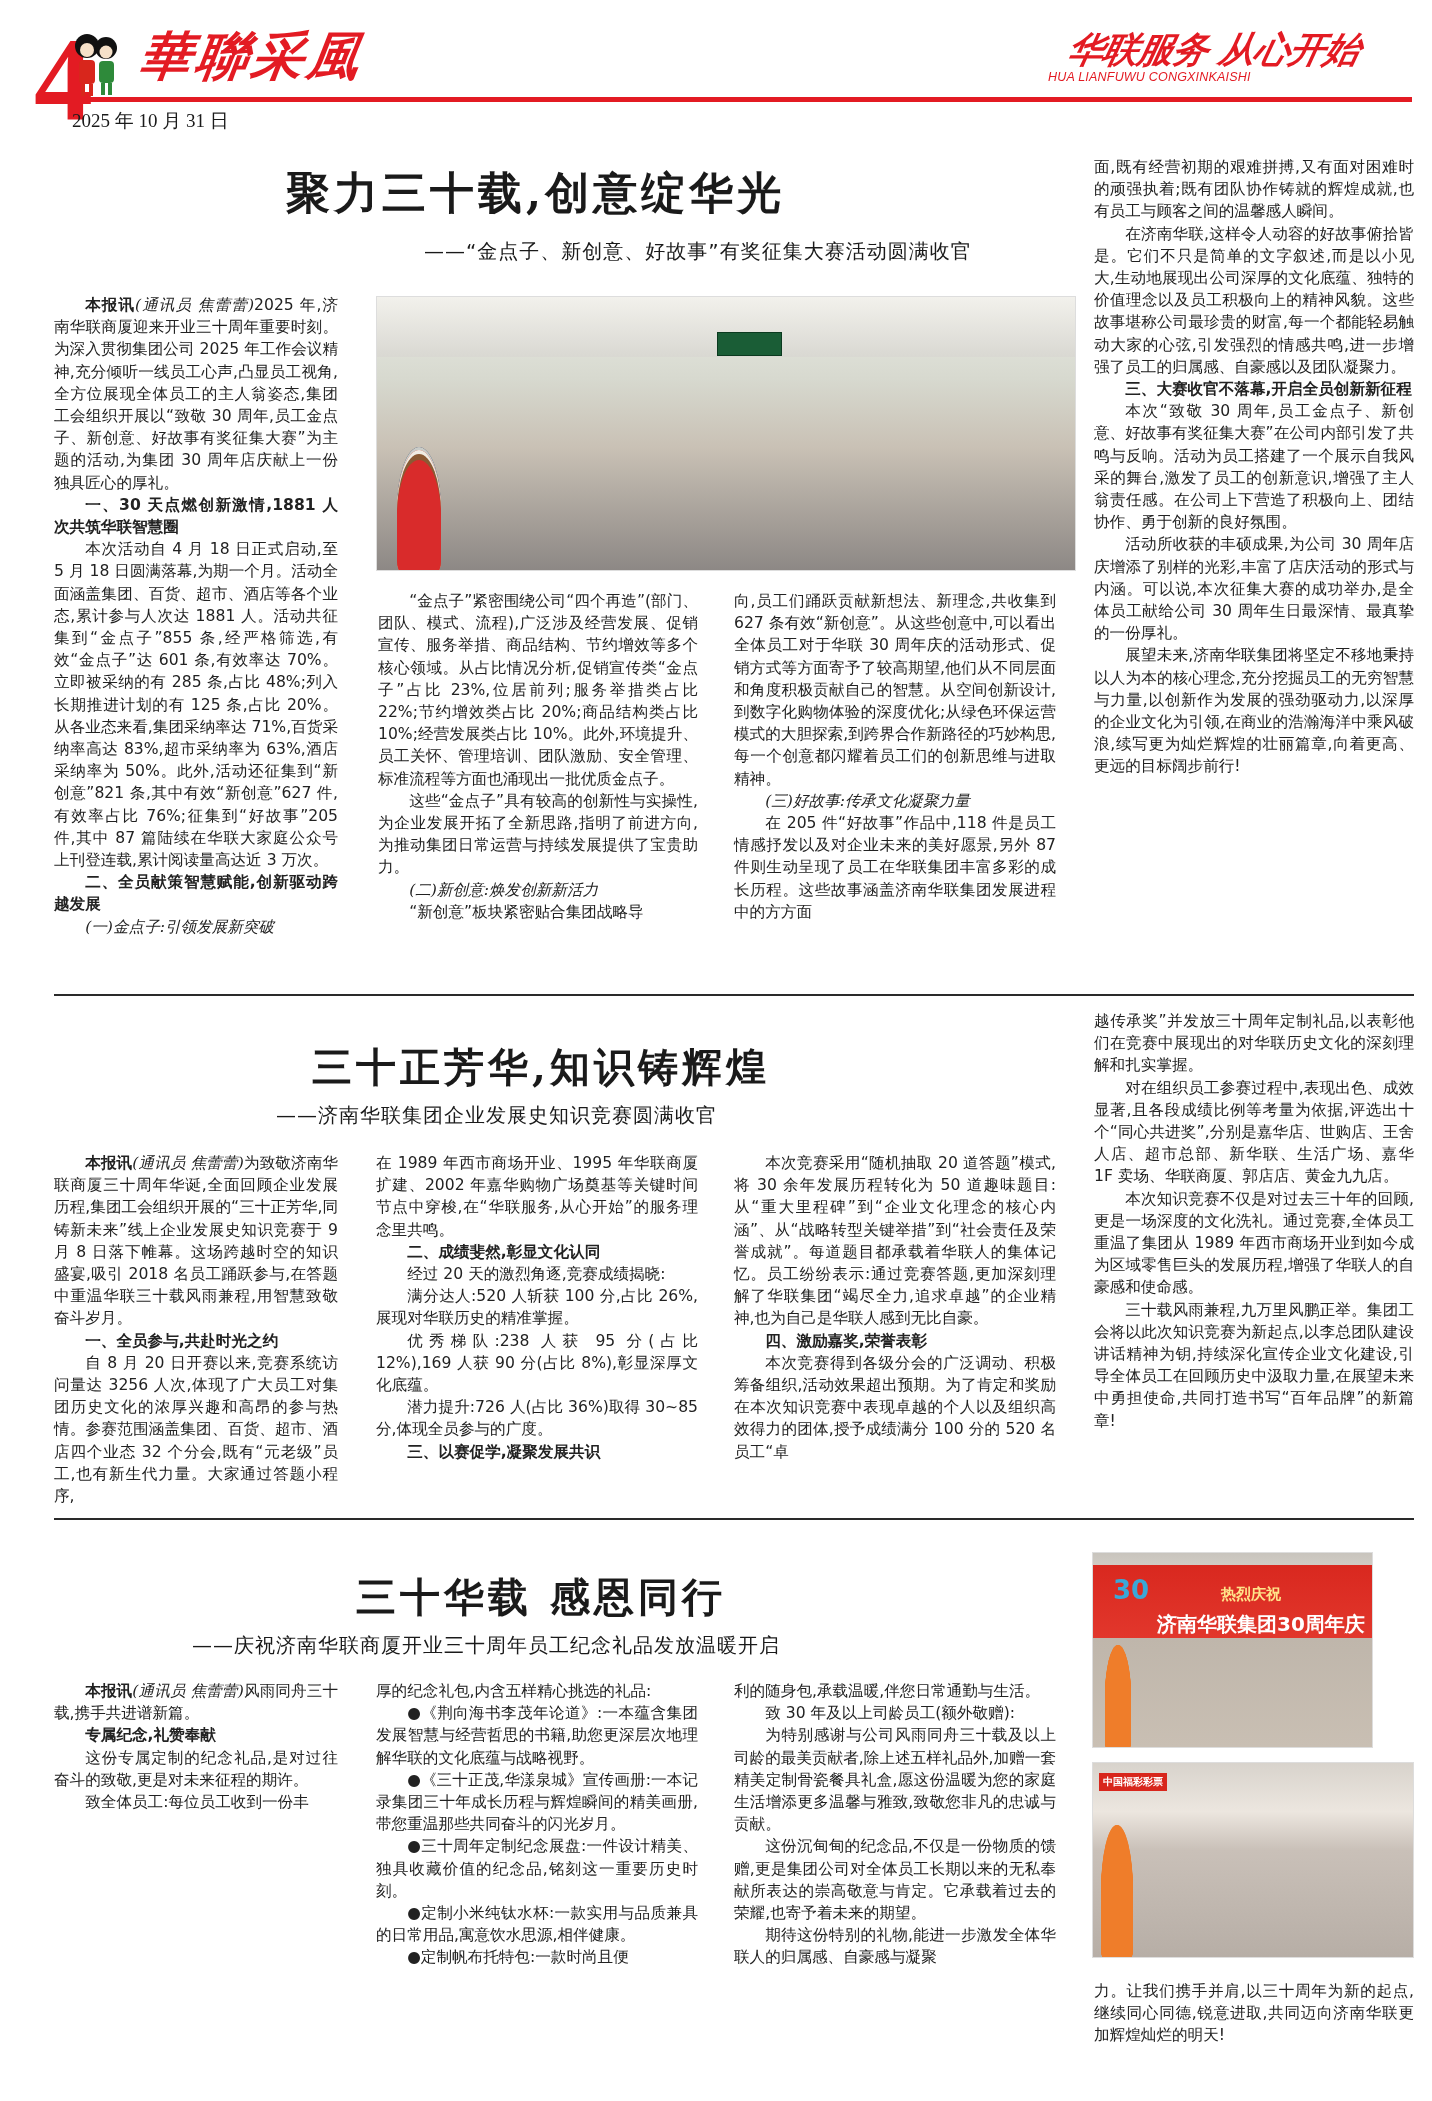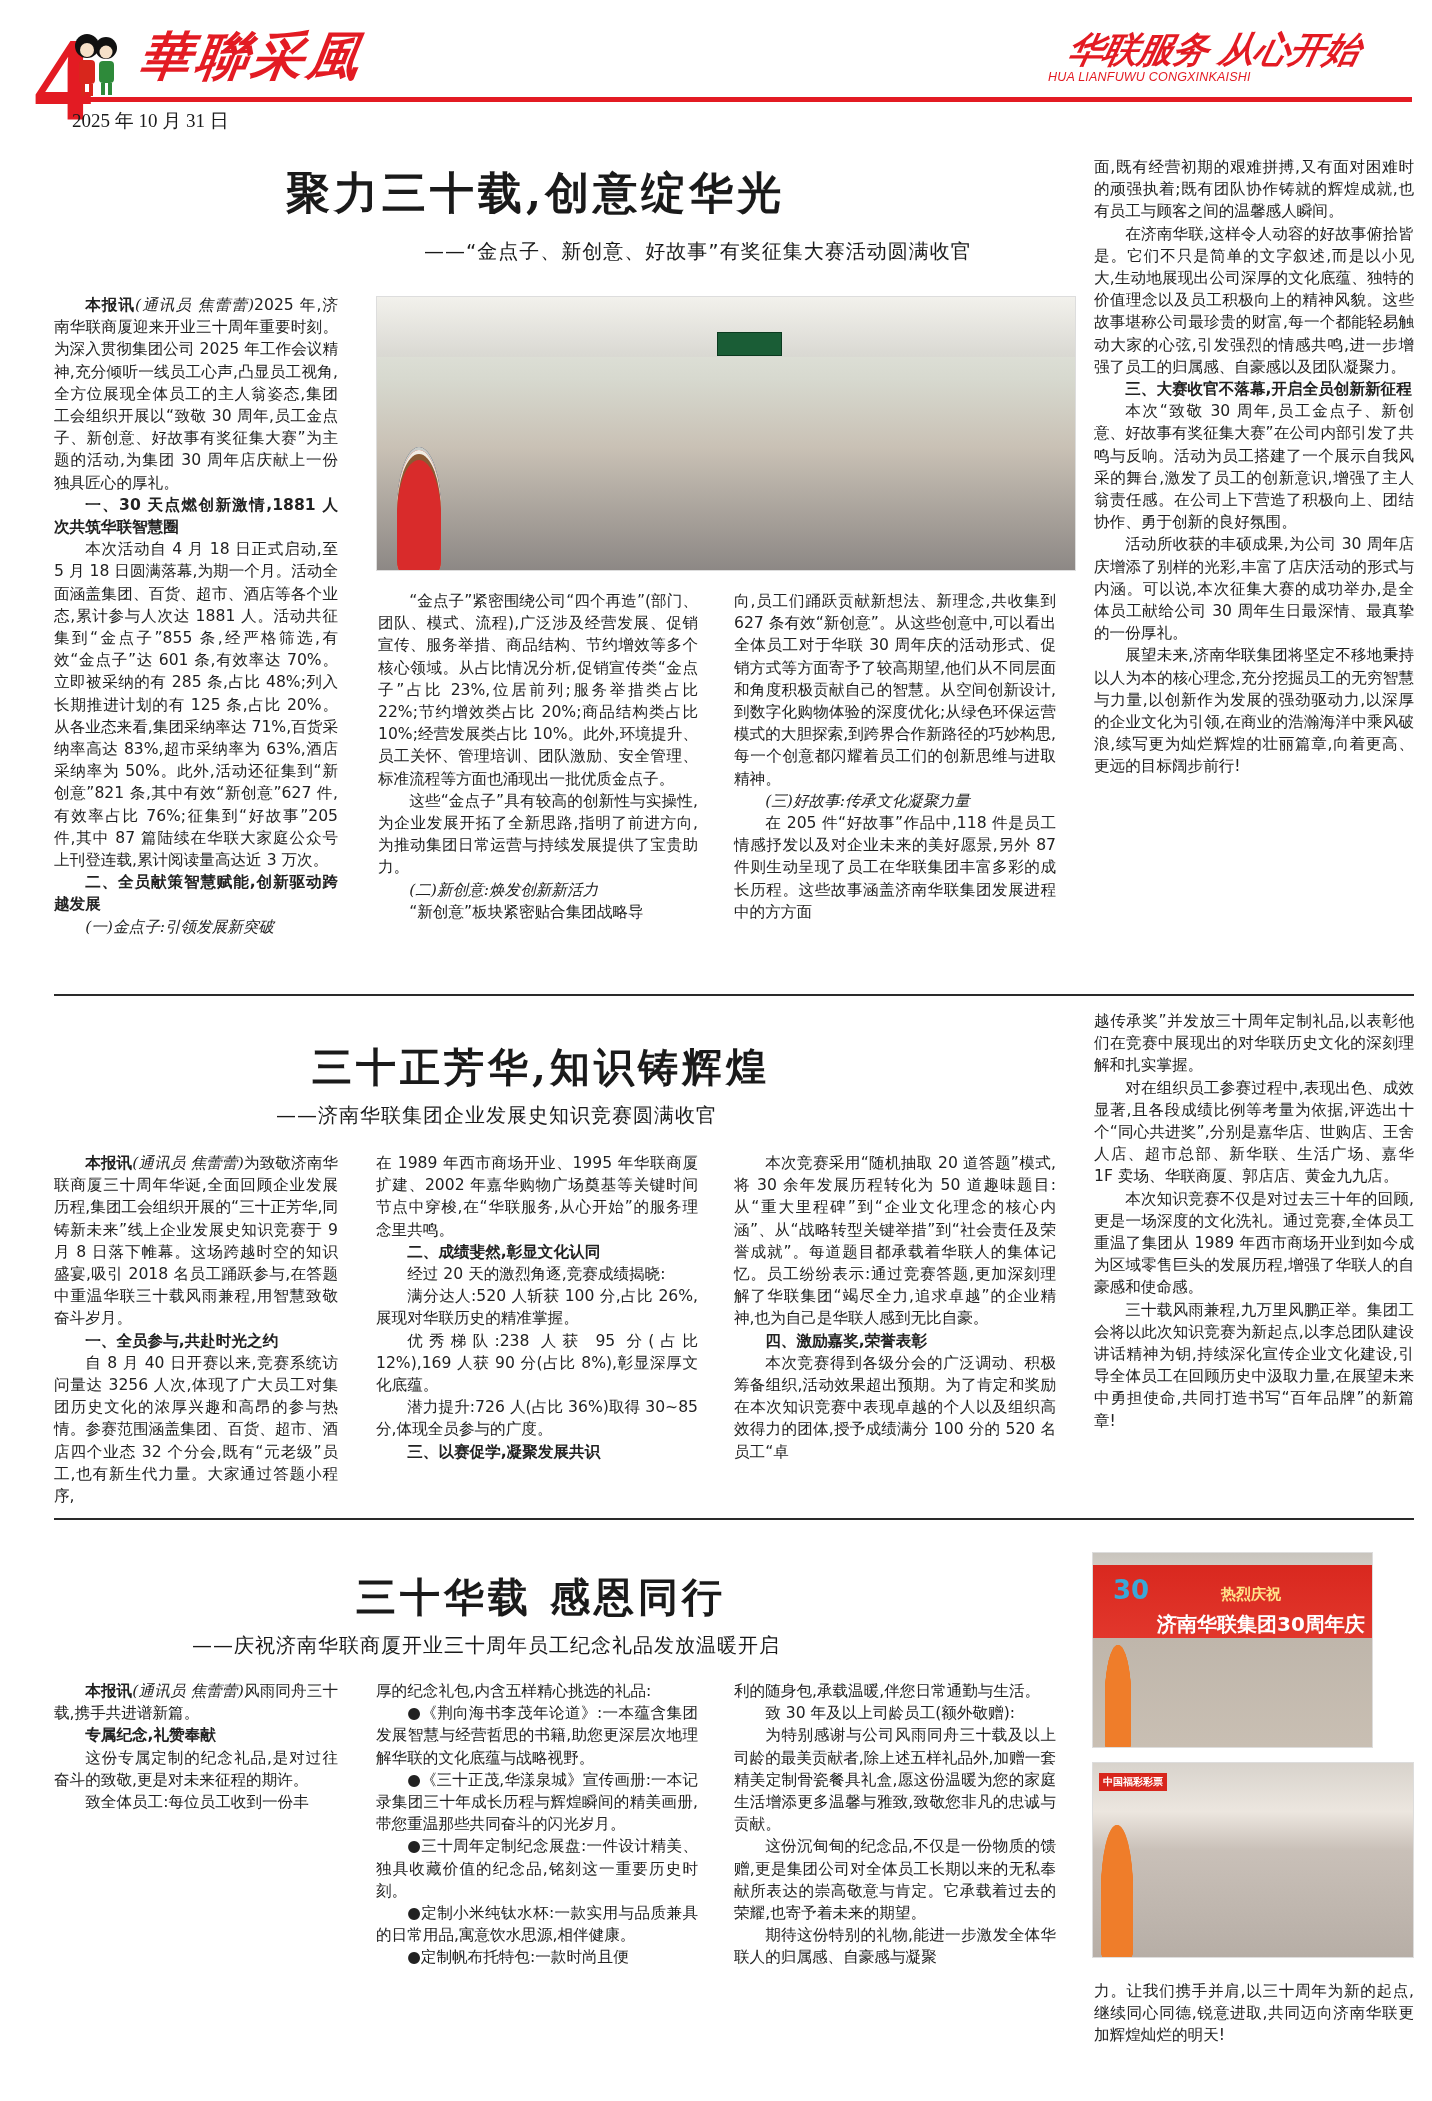--- a/index.html
+++ b/index.html
@@ -116,21 +116,21 @@
 
 <div class="divider" style="left:54px; top:994px; width:1360px;"></div>
 
 <section>
   <h1 class="headline" style="left:312px; top:1040px; font-size:40px;">三十正芳华,知识铸辉煌</h1>
   <div class="subhead" style="left:276px; top:1102px; font-size:20px;">——济南华联集团企业发展史知识竞赛圆满收官</div>
 
   <div class="col" style="left:54px; top:1152px; width:284px;">
     <p><span class="lead">本报讯</span><span class="kai">(通讯员 焦蕾蕾)</span><span>为致敬济南华联商厦三十周年华诞,全面回顾企业发展历程,集团工会组织开展的“三十正芳华,同铸新未来”线上企业发展史知识竞赛于 9 月 8 日落下帷幕。这场跨越时空的知识盛宴,吸引 2018 名员工踊跃参与,在答题中重温华联三十载风雨兼程,用智慧致敬奋斗岁月。</span></p>
     <p class="bold">一、全员参与,共赴时光之约</p>
-    <p>自 8 月 40 日开赛以来,竞赛系统访问量达 3256 人次,体现了广大员工对集团历史文化的浓厚兴趣和高昂的参与热情。参赛范围涵盖集团、百货、超市、酒店四个业态 32 个分会,既有“元老级”员工,也有新生代力量。大家通过答题小程序,</p>
+    <p>自 8 月 20 日开赛以来,竞赛系统访问量达 3256 人次,体现了广大员工对集团历史文化的浓厚兴趣和高昂的参与热情。参赛范围涵盖集团、百货、超市、酒店四个业态 32 个分会,既有“元老级”员工,也有新生代力量。大家通过答题小程序,</p>
   </div>
 
   <div class="col" style="left:376px; top:1152px; width:322px;">
     <p class="noindent">在 1989 年西市商场开业、1995 年华联商厦扩建、2002 年嘉华购物广场奠基等关键时间节点中穿梭,在“华联服务,从心开始”的服务理念里共鸣。</p>
     <p class="bold">二、成绩斐然,彰显文化认同</p>
     <p>经过 20 天的激烈角逐,竞赛成绩揭晓:</p>
     <p>满分达人:520 人斩获 100 分,占比 26%,展现对华联历史的精准掌握。</p>
     <p>优秀梯队:238 人获 95 分(占比 12%),169 人获 90 分(占比 8%),彰显深厚文化底蕴。</p>
     <p>潜力提升:726 人(占比 36%)取得 30~85 分,体现全员参与的广度。</p>
     <p class="bold">三、以赛促学,凝聚发展共识</p>

